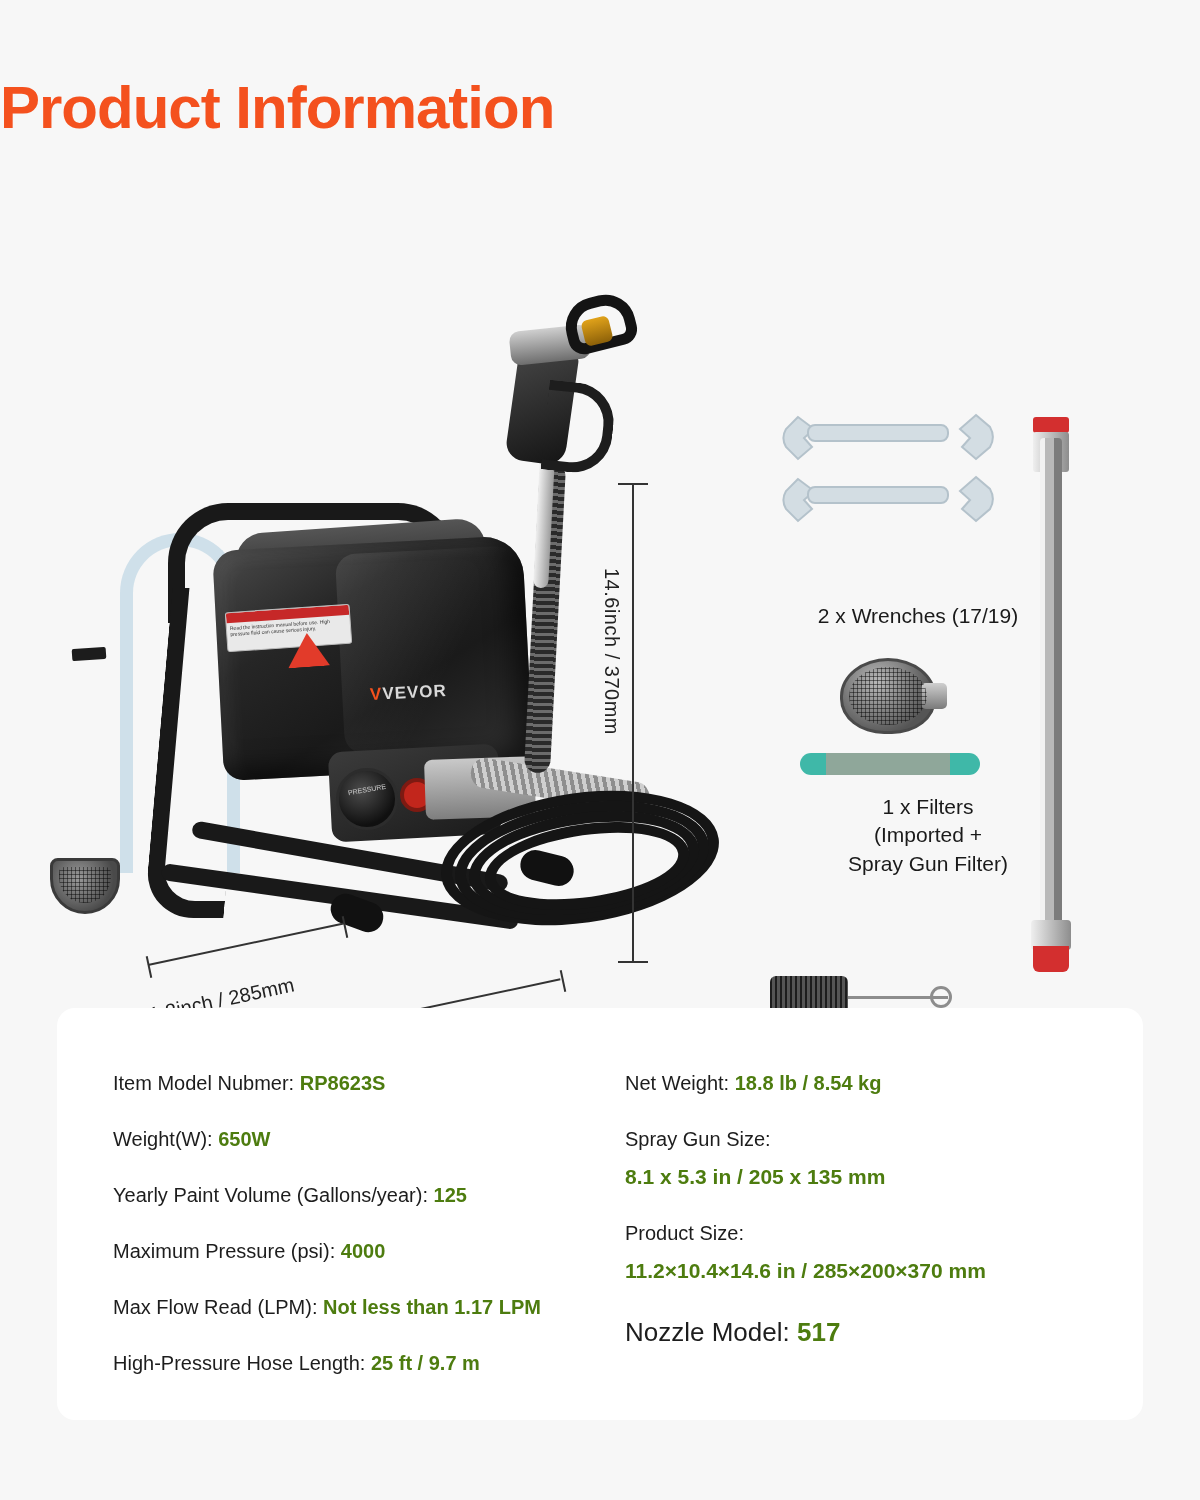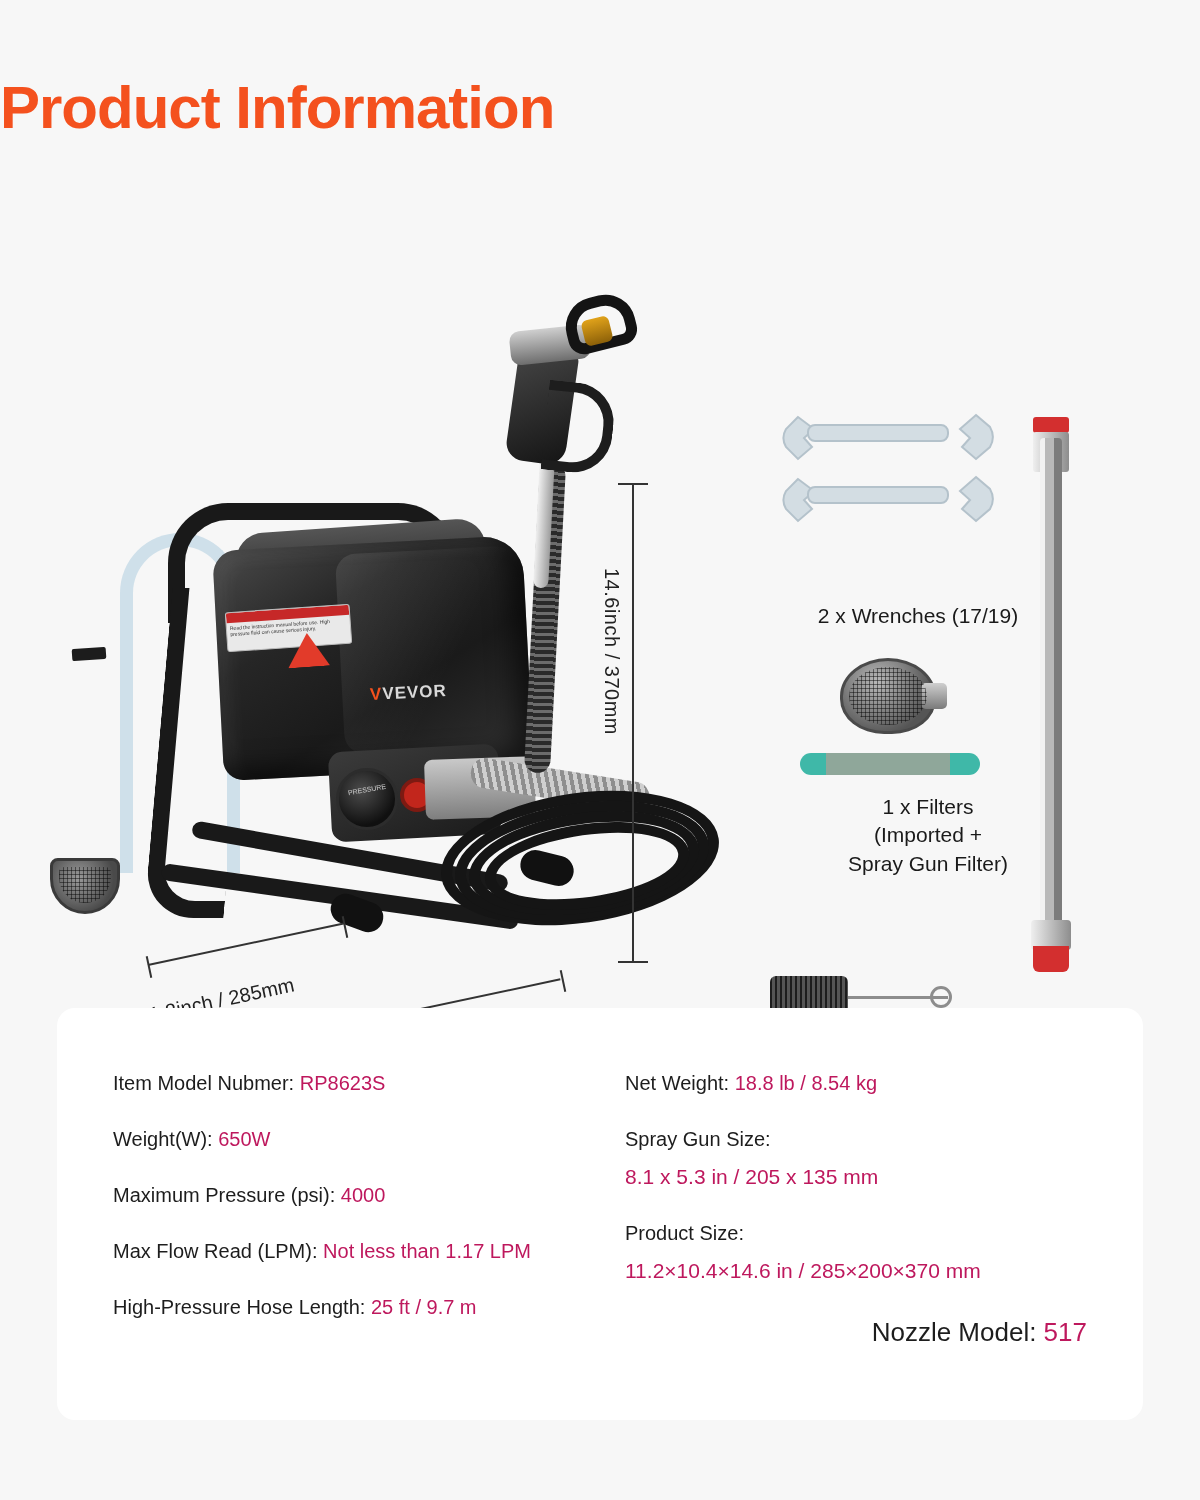--- a/index.html
+++ b/index.html
@@ -302,23 +302,23 @@
     position: absolute; left: 57px; top: 1008px; width: 1086px; height: 412px;
     background: #fff; border-radius: 18px;
   }
   .spec-cols {
     display: flex; padding: 62px 56px 0 56px; gap: 50px;
   }
   .spec-col { flex: 1; }
   .spec-row {
     font-size: 20px; color: #1d1d1d; margin-bottom: 29px; line-height: 1.35;
   }
-  .spec-row .val { color: #be185d; font-weight: normal; }
+  .spec-row .val { color: #4d7c0f; font-weight: bold; }
   .spec-row.block .val { display: block; margin-top: 10px; font-size: 21px; }
-  .spec-row.nozzle { font-size: 26px; margin-top: 14px; text-align: right; }
+  .spec-row.nozzle { font-size: 26px; margin-top: 14px; }
   .spec-row.nozzle .val { font-size: 26px; }
 </style>
 </head>
 <body>
 
 <div class="page-title">Product Information</div>
 
 <div class="illustration">
 
   <div class="sprayer">
@@ -428,20 +428,24 @@
     <div class="spec-col">
       <div class="spec-row">
         <span>Item Model Nubmer:</span>
         <span class="val">RP8623S</span>
       </div>
       <div class="spec-row">
         <span>Weight(W):</span>
         <span class="val">650W</span>
       </div>
       <div class="spec-row">
+        <span>Yearly Paint Volume (Gallons/year):</span>
+        <span class="val">125</span>
+      </div>
+      <div class="spec-row">
         <span>Maximum Pressure (psi):</span>
         <span class="val">4000</span>
       </div>
       <div class="spec-row">
         <span>Max Flow Read (LPM):</span>
         <span class="val">Not less than 1.17 LPM</span>
       </div>
       <div class="spec-row">
         <span>High-Pressure Hose Length:</span>
         <span class="val">25 ft / 9.7 m</span>

